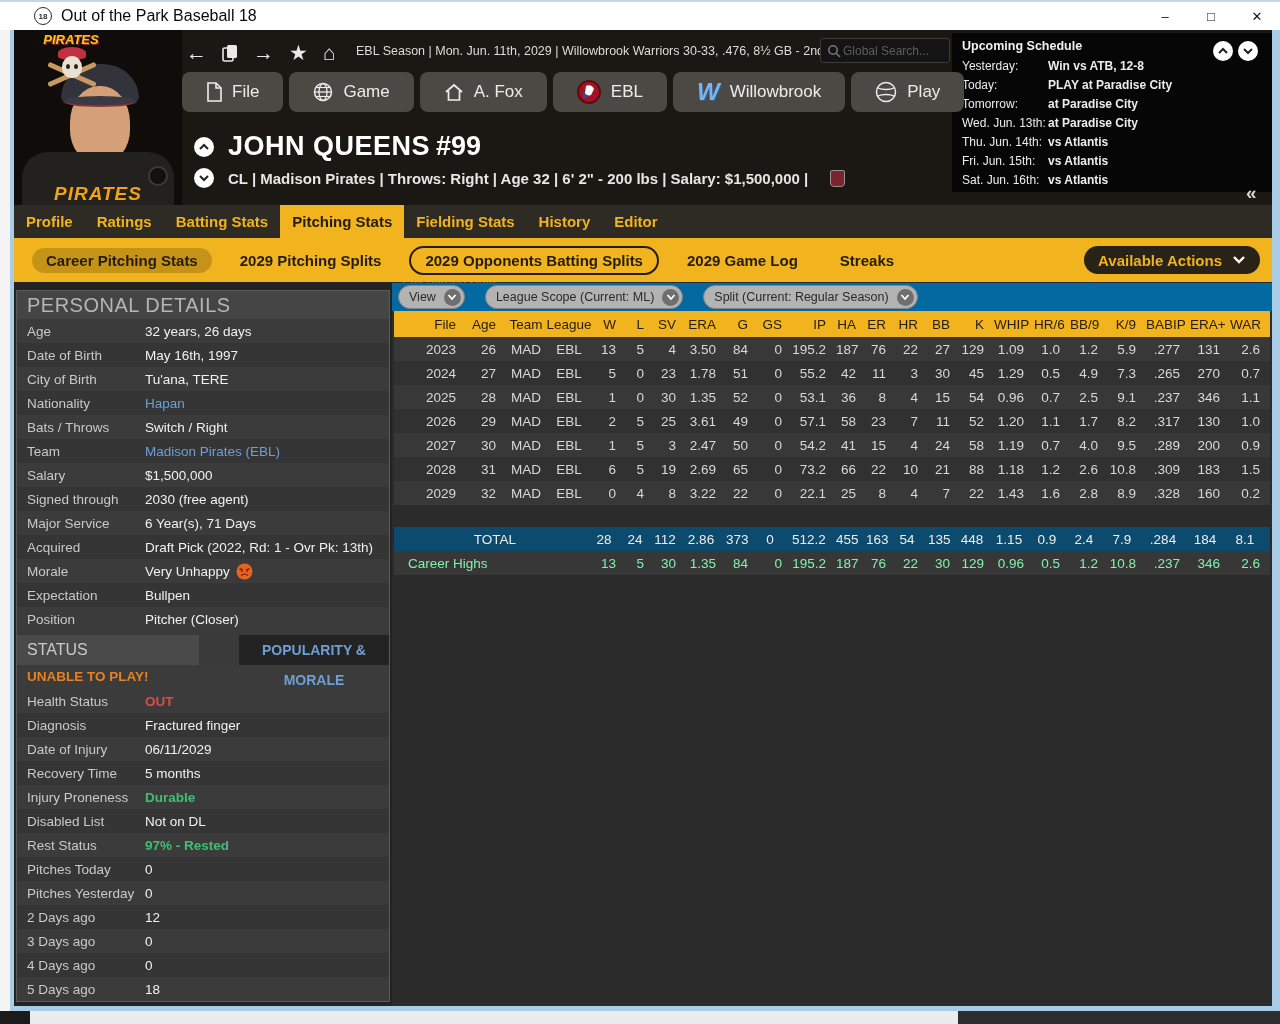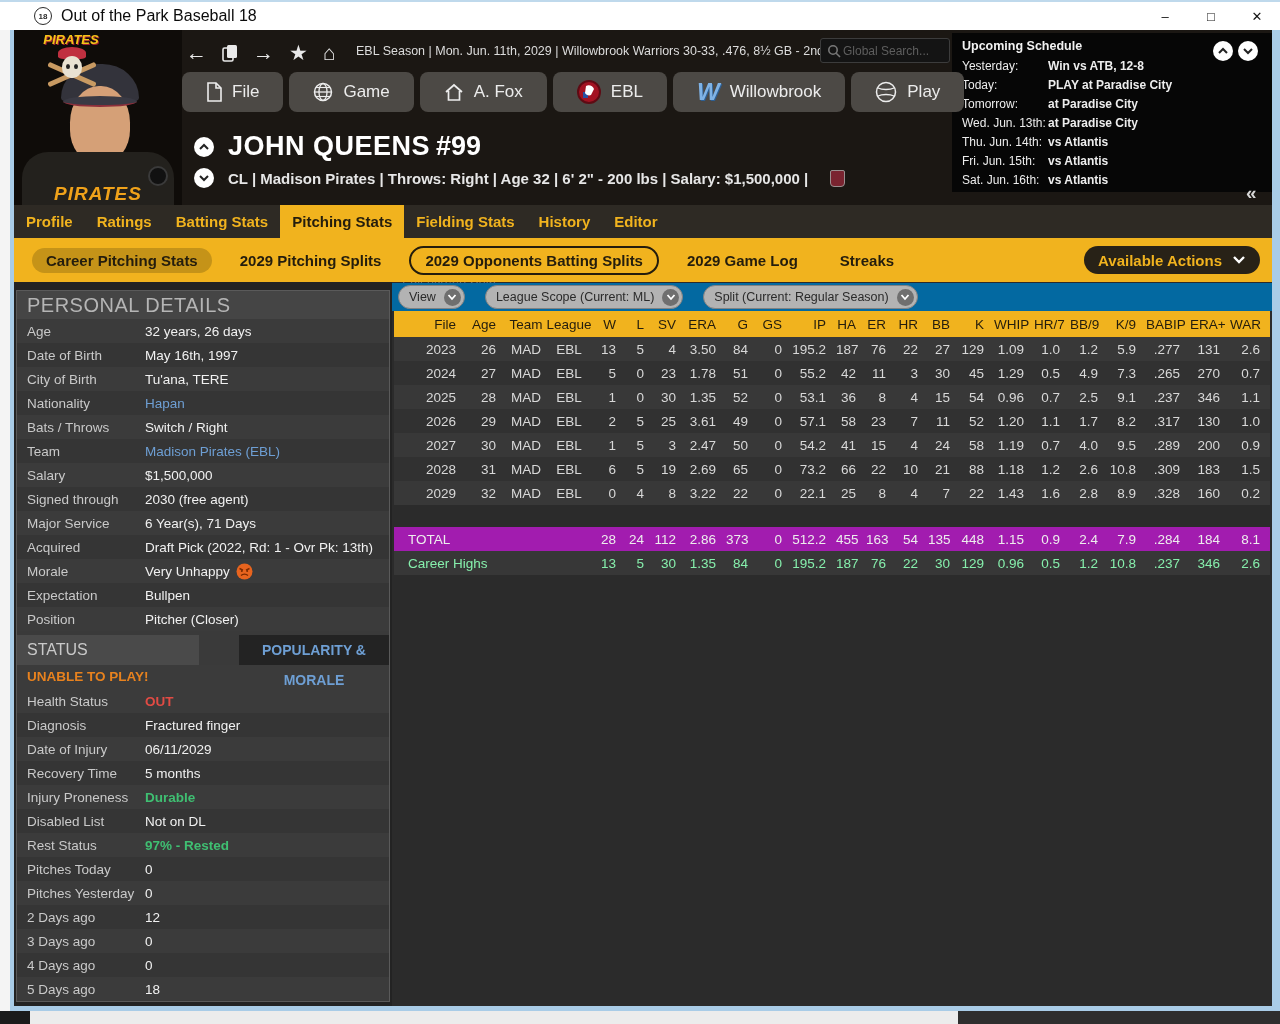--- a/index.html
+++ b/index.html
@@ -121,21 +121,21 @@
     gap:8px;padding:0 3px 0 10px;}
   .pill span{font-size:12.5px;color:#2A2A2A;white-space:nowrap;}
   .pill .pc{width:17px;height:17px;border-radius:50%;background:#6F6F6F;display:flex;align-items:center;justify-content:center;}
 
   table.stats{position:absolute;left:2px;top:29px;width:876px;border-collapse:collapse;table-layout:fixed;}
   table.stats th{background:#F1B31E;color:#241D0D;font-size:13.5px;font-weight:normal;height:26px;padding:0 10px 0 0;white-space:nowrap;}
   table.stats td{font-size:13.5px;color:#D8D8D8;height:24px;padding:0 10px 0 0;white-space:nowrap;}
   table.stats .al-r{text-align:right;} table.stats .al-c{text-align:center;padding:0;}
   table.stats tr.r-odd td{background:#383838;} table.stats tr.r-even td{background:#313131;}
   table.stats tr.spacer td{height:22px;background:transparent;}
-  table.stats tr.total td{background:#a21caf;color:#EDEDED;}
+  table.stats tr.total td{background:#0c4a6e;color:#EDEDED;text-align:center;}
   table.stats tr.career td{background:#373737;color:#86efac;}
   table.stats td.rowlabel{text-align:left;padding-left:14px;}
 </style>
 </head>
 <body>
 
 <div id="canvas">
 
   <div class="titlebar">
     <div class="tb-icon">18</div>
@@ -535,21 +535,21 @@
                 <th class="al-r">ERA</th>
                 <th class="al-r">G</th>
                 <th class="al-r">GS</th>
                 <th class="al-r">IP</th>
                 <th class="al-r">HA</th>
                 <th class="al-r">ER</th>
                 <th class="al-r">HR</th>
                 <th class="al-r">BB</th>
                 <th class="al-r">K</th>
                 <th class="al-r">WHIP</th>
-                <th class="al-r">HR/7</th>
+                <th class="al-r">HR/6</th>
                 <th class="al-r">BB/9</th>
                 <th class="al-r">K/9</th>
                 <th class="al-r">BABIP</th>
                 <th class="al-r">ERA+</th>
                 <th class="al-r">WAR</th>
               </tr>
             </thead>
             <tbody>
               <tr class="r-odd">
                 <td class="al-r">2023</td>

